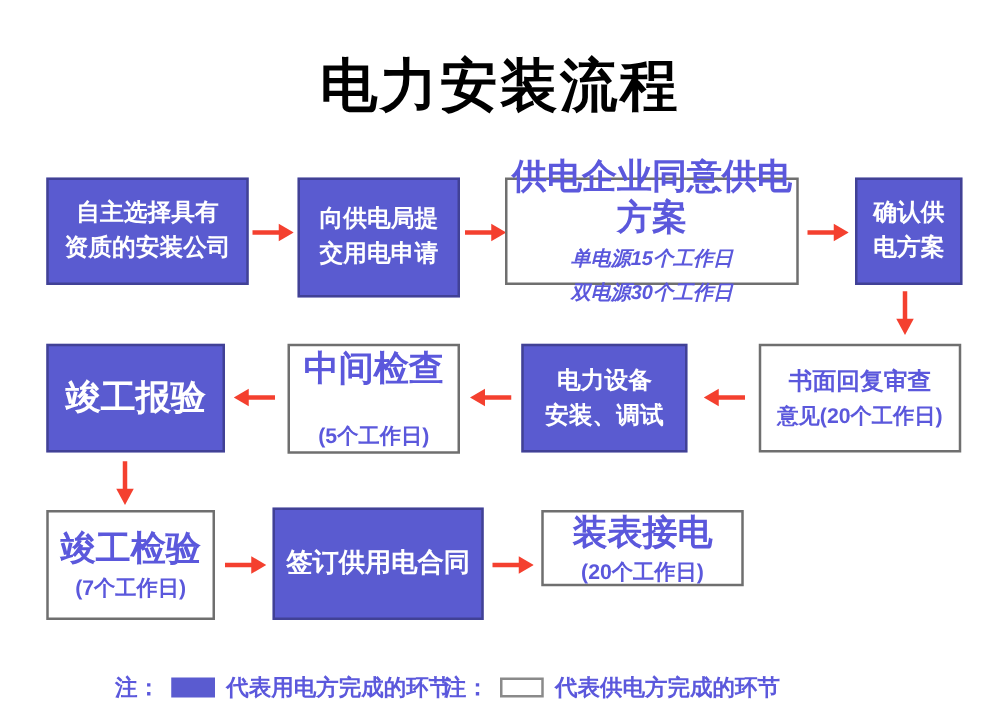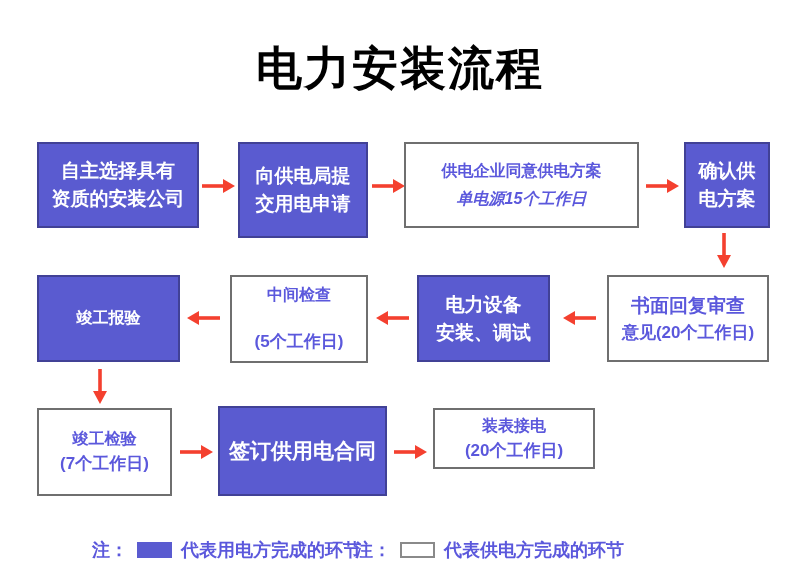--- a/index.html
+++ b/index.html
@@ -17,21 +17,21 @@
     line-height:1.15;
   }
   .box.filled{
     background:var(--purple,#5a5bd0);color:#ffffff;border:2px solid rgba(0,0,0,0.28);
   }
   .box.outline{
     background:#ffffff;color:var(--text-purple,#5b58dc);border:2px solid var(--border-gray,#6f6f6f);
   }
   .line{display:block;}
   .line + .line{margin-top:6px;}
-  .t21{font-size:21px;} .t20{font-size:16px;} .t19{font-size:19px;}
+  .t21{font-size:21px;} .t20{font-size:28px;} .t19{font-size:19px;}
   .t17{font-size:17px;} .t16{font-size:16px;font-style:italic;}
   .gap8 + .gap8{margin-top:9px;}
   .arrow{position:absolute;color:var(--arrow,#f4402f);}
   .arrow svg{display:block;width:100%;height:100%;}
   .flip{transform:scaleX(-1);}
   .legend{
     position:absolute;display:flex;align-items:center;
     font-weight:bold;font-size:18px;color:var(--text-purple,#5b58dc);white-space:nowrap;
   }
   .swatch{width:35px;height:16px;margin:0 9px;box-sizing:border-box;}
@@ -65,20 +65,21 @@
   <div class="arrow" style="left:371px;top:177px;width:34px;height:18px;">
     <svg viewBox="0 0 34 18">
         <line x1="1" y1="9" x2="24" y2="9" stroke="currentColor" stroke-width="3.6"></line>
         <polygon points="22,2 34,9 22,16" fill="currentColor"></polygon>
       </svg>
   </div>
 
   <div class="box outline" style="left:404px;top:142px;width:235px;height:86px;">
     <span class="line t20 gap8">供电企业同意供电方案</span>
     <span class="line t16 gap8">单电源15个工作日</span>
+    <span class="line t16 gap8">双电源30个工作日</span>
   </div>
 
   <div class="arrow" style="left:645px;top:177px;width:34px;height:18px;">
     <svg viewBox="0 0 34 18">
         <line x1="1" y1="9" x2="24" y2="9" stroke="currentColor" stroke-width="3.6"></line>
         <polygon points="22,2 34,9 22,16" fill="currentColor"></polygon>
       </svg>
   </div>
 
   <div class="box filled" style="left:684px;top:142px;width:86px;height:86px;">

